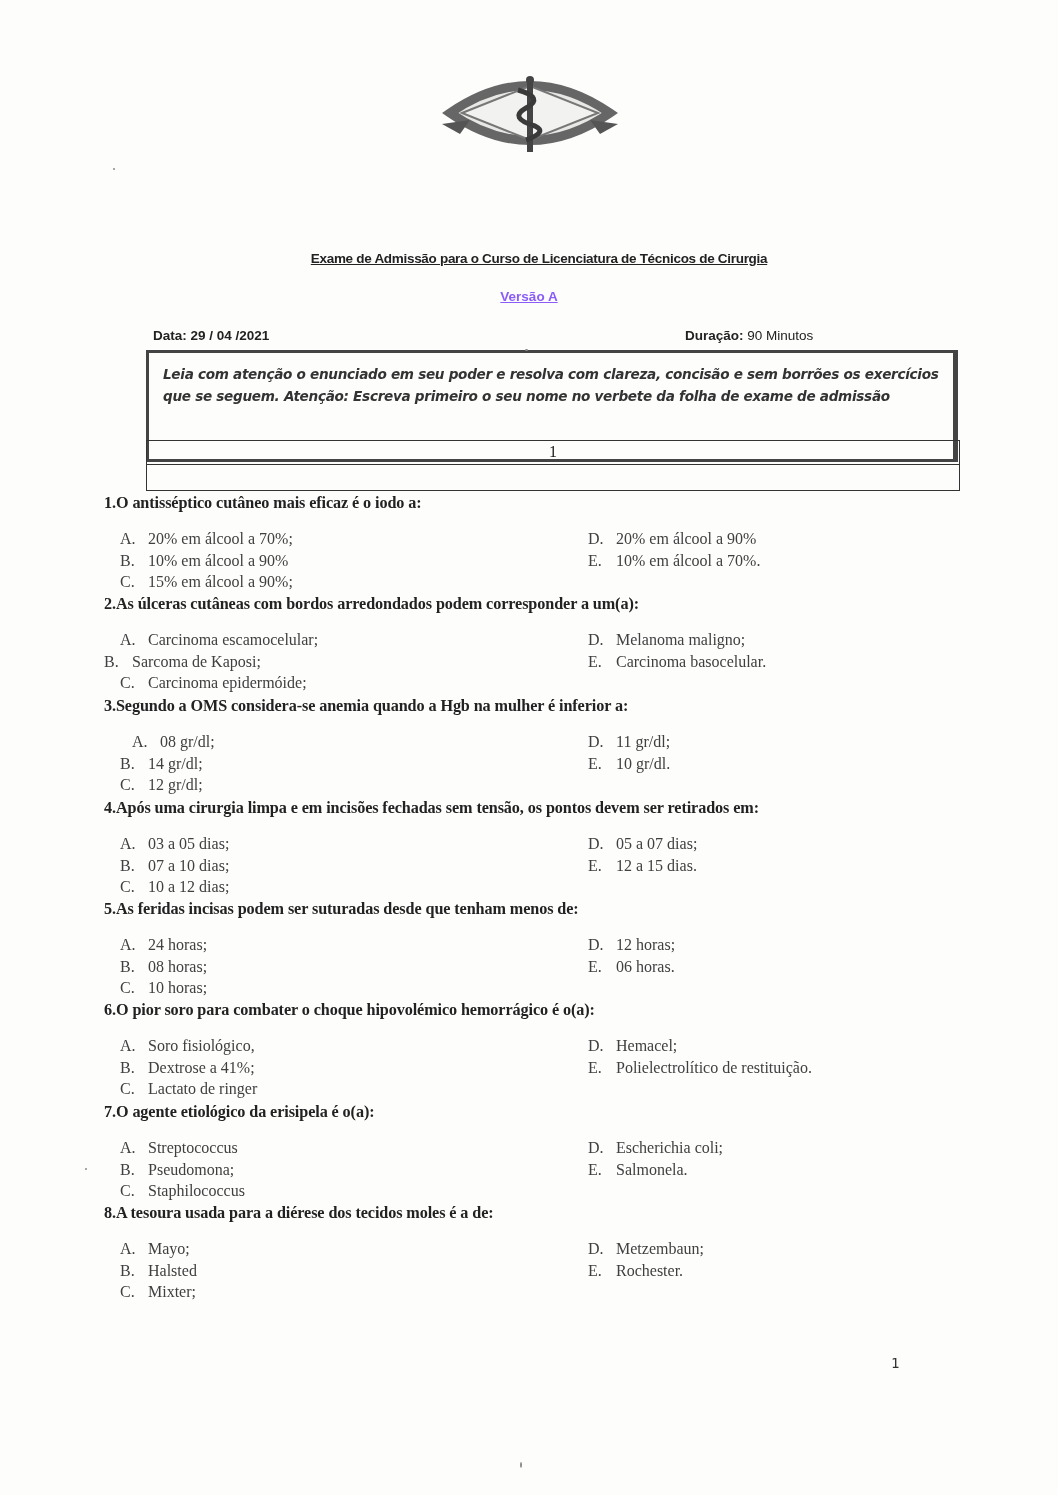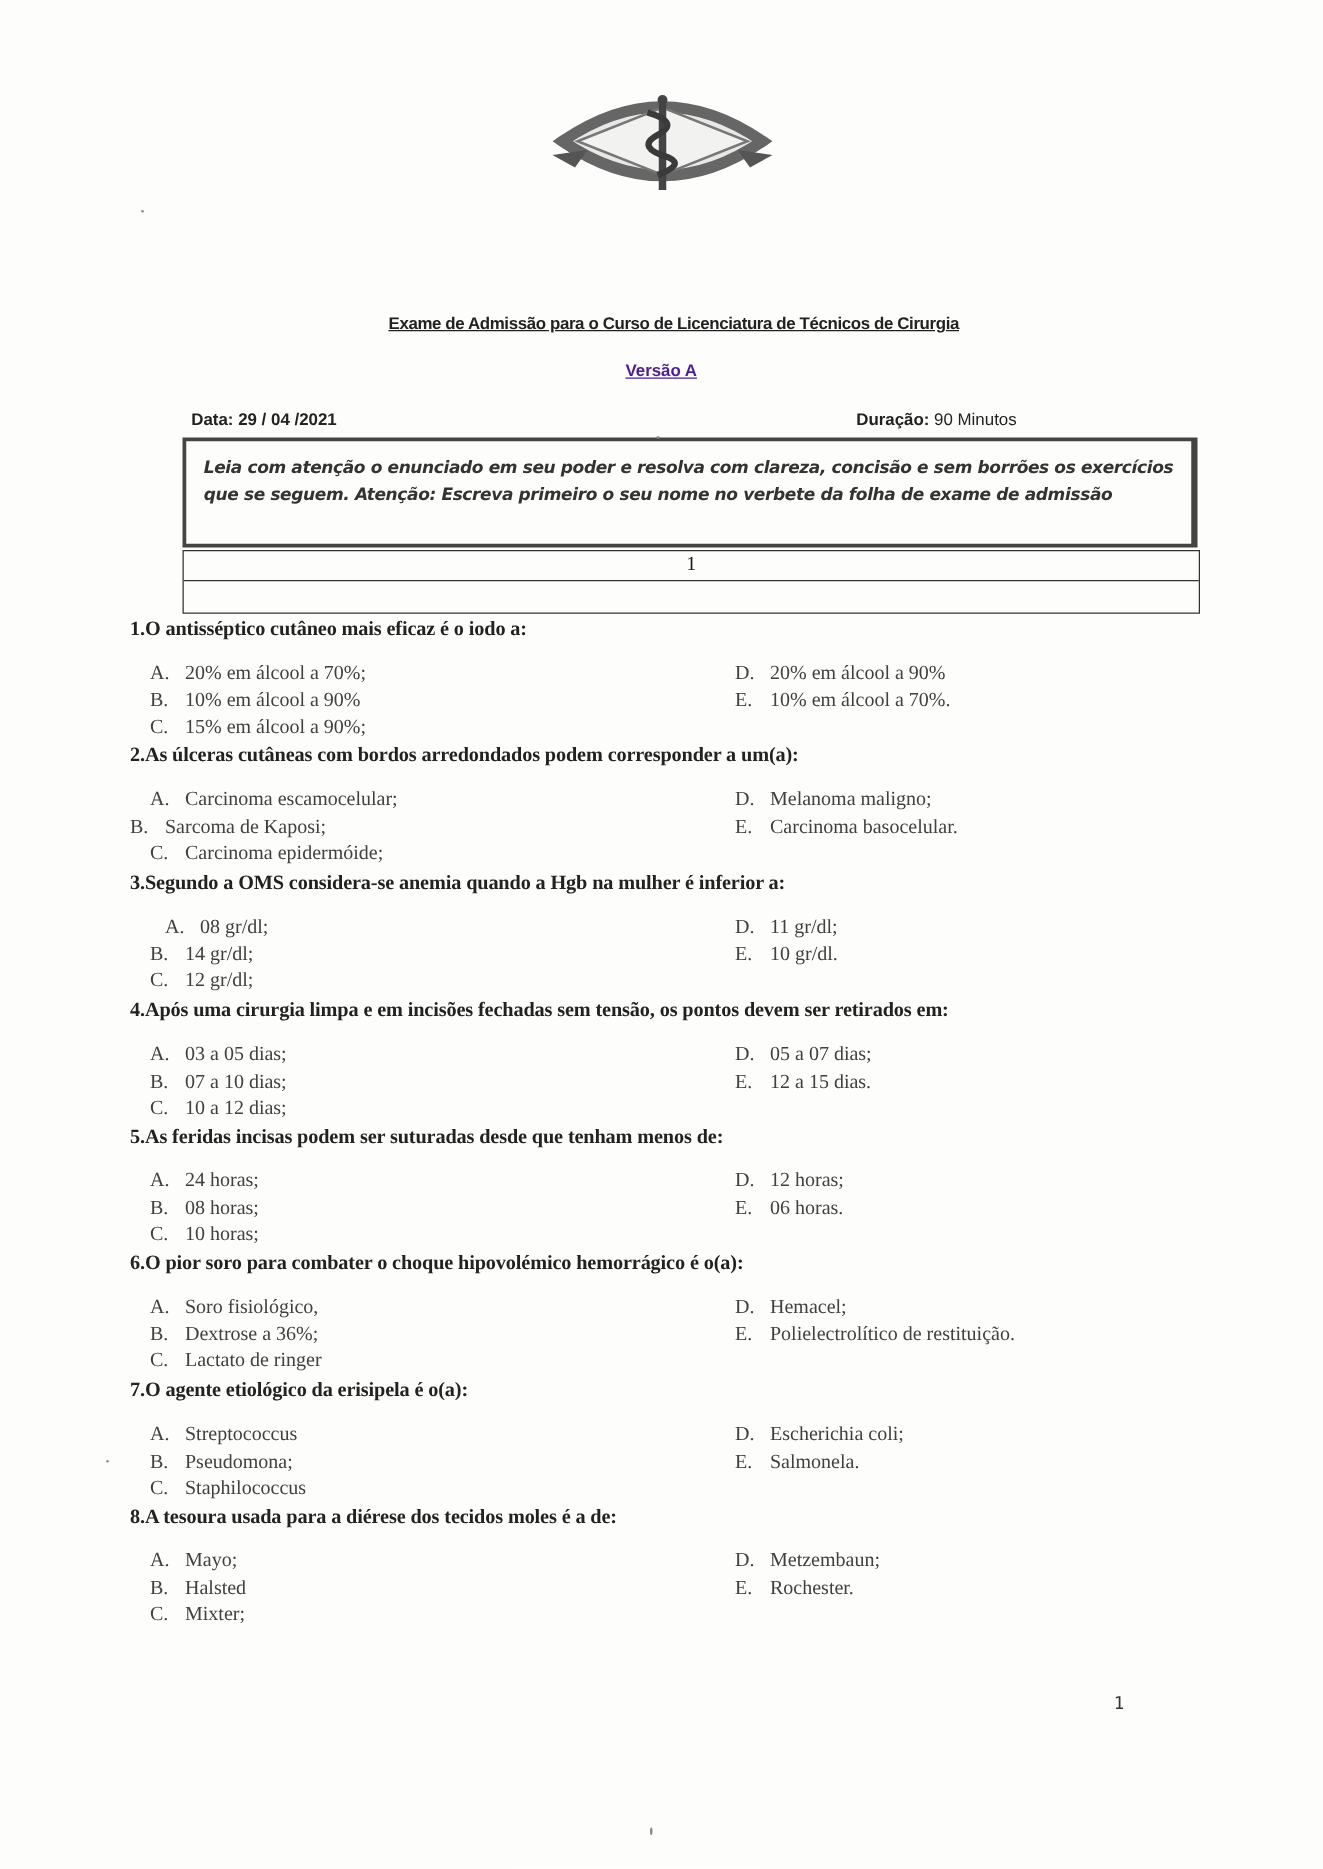--- a/index.html
+++ b/index.html
@@ -4,26 +4,26 @@
 <style>
   html, body { margin: 0; padding: 0; background: #ffffff; }
   body { width: 1058px; height: 1495px; position: relative; overflow: hidden; color: #1a1a1a; }
   .page { position: absolute; left: 0; top: 0; width: 1058px; height: 1495px; background: #fdfdfc; }
   .logo { position: absolute; left: 440px; top: 68px; width: 180px; height: 95px; }
   .inst { position: absolute; left: 0; width: 1058px; text-align: center; top: 210px;
     font-family: "Liberation Sans", sans-serif; font-weight: bold; font-size: 13.5px; letter-spacing: -0.2px; color: #222; }
   .sub { position: absolute; left: 0; width: 1058px; text-align: center; top: 251px; padding-left: 10px;
     font-family: "Liberation Sans", sans-serif; font-weight: bold; font-size: 13.5px; text-decoration: underline; color: #222; letter-spacing: -0.3px; }
   .ver { position: absolute; left: 0; width: 1058px; text-align: center; top: 289px;
-    font-family: "Liberation Sans", sans-serif; font-weight: bold; font-size: 13.5px; text-decoration: underline; color: #4c1d95; }
+    font-family: "Liberation Sans", sans-serif; font-weight: bold; font-size: 13.5px; text-decoration: underline; color: #8b5cf6; }
   .meta { position: absolute; top: 328px; font-family: "Liberation Sans", sans-serif; font-size: 13.5px; color: #222; }
   .meta b { font-weight: bold; }
   .date { left: 153px; }
   .dur { left: 685px; }
-  .notice { position: absolute; left: 146px; top: 350px; width: 812px; height: 88px;
+  .notice { position: absolute; left: 146px; top: 350px; width: 812px; height: 112px;
     border: 3px solid #444; border-right-width: 5px; box-sizing: border-box; padding: 10px 12px 0 14px;
     font-family: "DejaVu Sans", sans-serif; font-style: italic; font-weight: bold; font-size: 13.6px; line-height: 22px; color: #333; letter-spacing: -0.3px; }
   .secbox { position: absolute; left: 146px; top: 440px; width: 814px; height: 51px; border: 1.5px solid #333; box-sizing: border-box; }
   .secbox .num { height: 23px; border-bottom: 1.5px solid #333; text-align: center;
     font-family: "Liberation Serif", serif; font-size: 16px; line-height: 22px; }
   .secbox .inst2 { text-align: center; font-family: "Liberation Serif", serif; font-weight: bold; font-size: 16.5px; line-height: 26px; }
   .q { position: absolute; left: 104px; font-family: "Liberation Serif", serif; font-weight: bold; font-size: 16.2px; color: #222; letter-spacing: -0.1px; }
   .opt { position: absolute; font-family: Liberation Serif, serif; font-size: 16px; color: #404040; white-space: nowrap; }
   .opt .l { display: inline-block; width: 28px; }
   .pageno { position: absolute; left: 891px; top: 1355px; font-family: "DejaVu Sans Mono", monospace; font-size: 14px; color: #333; }
@@ -88,21 +88,21 @@
       <div class="opt" style="left: 588px; top: 835px;"><span class="l">D.</span><span>05 a 07 dias;</span></div>
       <div class="opt" style="left: 588px; top: 856.5px;"><span class="l">E.</span><span>12 a 15 dias.</span></div>
       <div class="q" style="top: 900px;">5.As feridas incisas podem ser suturadas desde que tenham menos de:</div>
       <div class="opt" style="left: 120px; top: 936px;"><span class="l">A.</span><span>24 horas;</span></div>
       <div class="opt" style="left: 120px; top: 957.5px;"><span class="l">B.</span><span>08 horas;</span></div>
       <div class="opt" style="left: 120px; top: 979px;"><span class="l">C.</span><span>10 horas;</span></div>
       <div class="opt" style="left: 588px; top: 936px;"><span class="l">D.</span><span>12 horas;</span></div>
       <div class="opt" style="left: 588px; top: 957.5px;"><span class="l">E.</span><span>06 horas.</span></div>
       <div class="q" style="top: 1001px;">6.O pior soro para combater o choque hipovolémico hemorrágico é o(a):</div>
       <div class="opt" style="left: 120px; top: 1037px;"><span class="l">A.</span><span>Soro fisiológico,</span></div>
-      <div class="opt" style="left: 120px; top: 1058.5px;"><span class="l">B.</span><span>Dextrose a 36%;</span></div>
+      <div class="opt" style="left: 120px; top: 1058.5px;"><span class="l">B.</span><span>Dextrose a 41%;</span></div>
       <div class="opt" style="left: 120px; top: 1080px;"><span class="l">C.</span><span>Lactato de ringer</span></div>
       <div class="opt" style="left: 588px; top: 1037px;"><span class="l">D.</span><span>Hemacel;</span></div>
       <div class="opt" style="left: 588px; top: 1058.5px;"><span class="l">E.</span><span>Polielectrolítico de restituição.</span></div>
       <div class="q" style="top: 1103px;">7.O agente etiológico da erisipela é o(a):</div>
       <div class="opt" style="left: 120px; top: 1139px;"><span class="l">A.</span><span>Streptococcus</span></div>
       <div class="opt" style="left: 120px; top: 1160.5px;"><span class="l">B.</span><span>Pseudomona;</span></div>
       <div class="opt" style="left: 120px; top: 1182px;"><span class="l">C.</span><span>Staphilococcus</span></div>
       <div class="opt" style="left: 588px; top: 1139px;"><span class="l">D.</span><span>Escherichia coli;</span></div>
       <div class="opt" style="left: 588px; top: 1160.5px;"><span class="l">E.</span><span>Salmonela.</span></div>
       <div class="q" style="top: 1204px;">8.A tesoura usada para a diérese dos tecidos moles é a de:</div>

